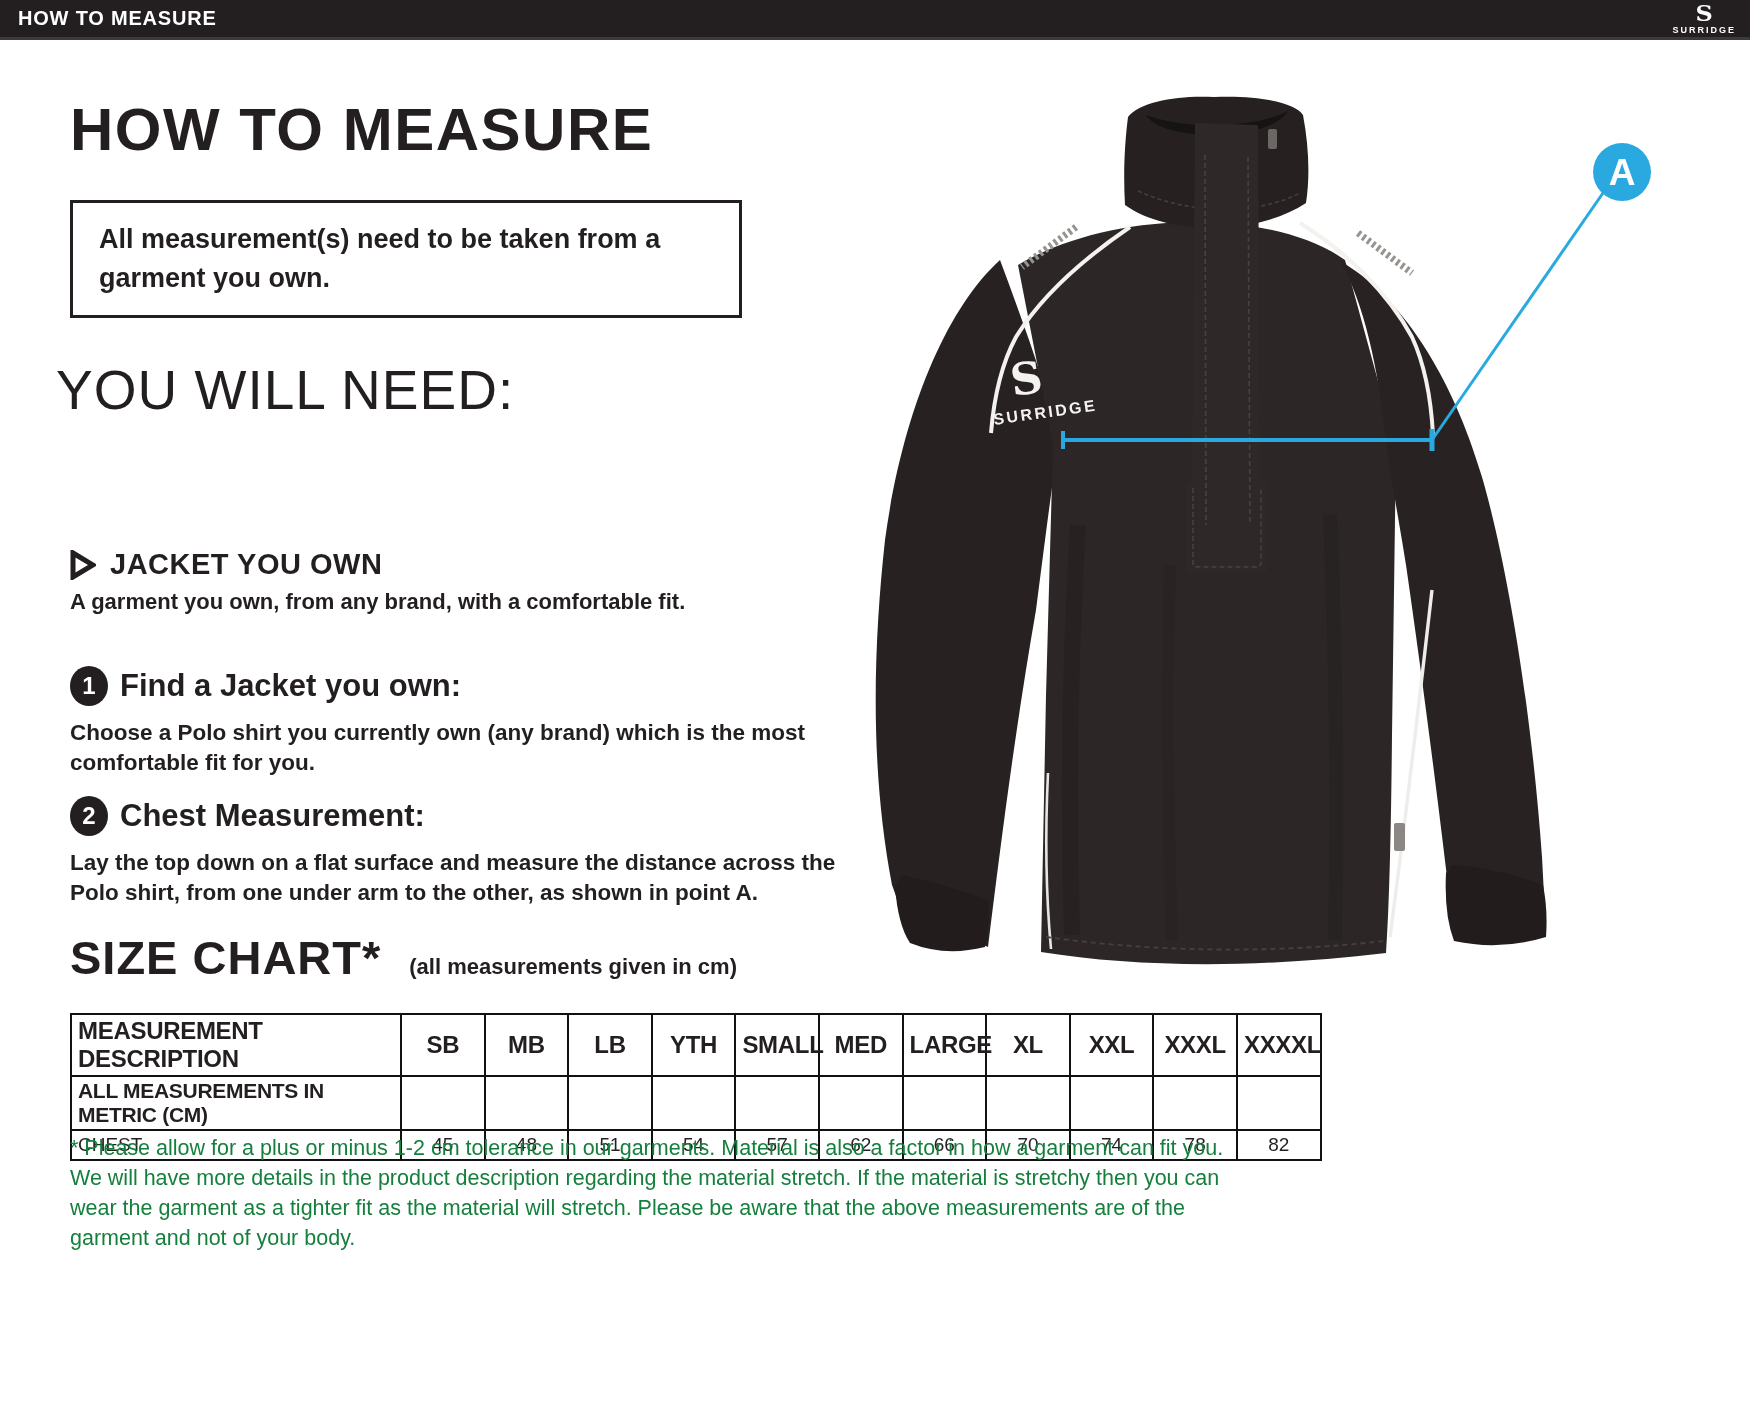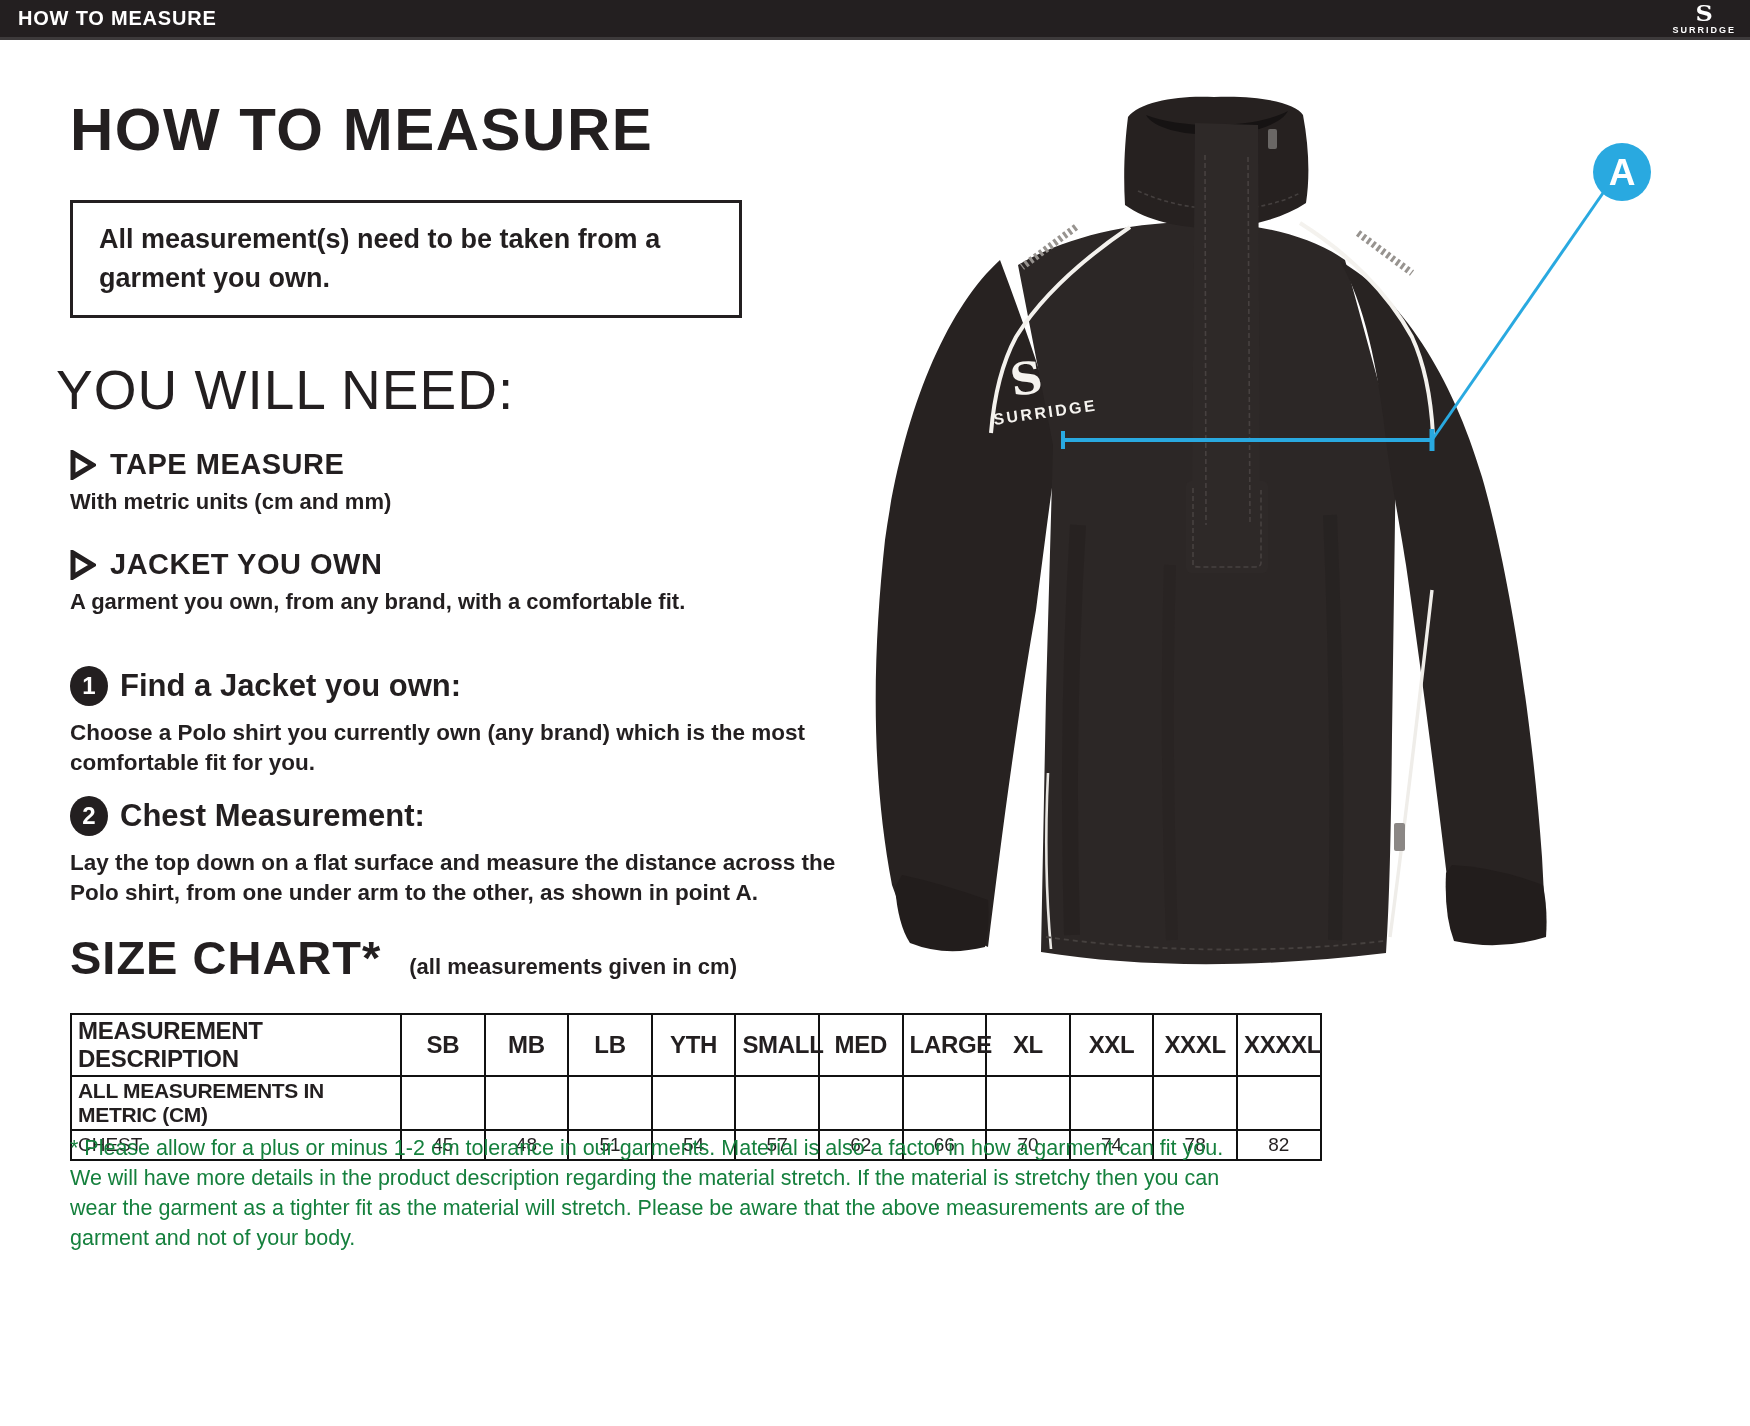--- a/index.html
+++ b/index.html
@@ -64,29 +64,20 @@
   </div>
 
   <div class="h1">HOW TO MEASURE</div>
 
   <div class="notice-box">
     <p>All measurement(s) need to be taken from a garment you own.</p>
   </div>
 
   <div class="h2">YOU WILL NEED:</div>
 
-  <div class="need-item" style="top:448px;">
-    <div class="need-row">
-      <svg class="tri-icon" viewBox="0 0 26 30">
-        <polygon points="3,3 23,15 3,27" fill="none" stroke="#231f20" stroke-width="5" stroke-linejoin="miter"></polygon>
-      </svg>
-      <span class="need-title">TAPE MEASURE</span>
-    </div>
-    <div class="need-desc">With metric units (cm and mm)</div>
-  </div>
 
   <div class="need-item" style="top:548px;">
     <div class="need-row">
       <svg class="tri-icon" viewBox="0 0 26 30">
         <polygon points="3,3 23,15 3,27" fill="none" stroke="#231f20" stroke-width="5" stroke-linejoin="miter"></polygon>
       </svg>
       <span class="need-title">JACKET YOU OWN</span>
     </div>
     <div class="need-desc">A garment you own, from any brand, with a comfortable fit.</div>
   </div>

